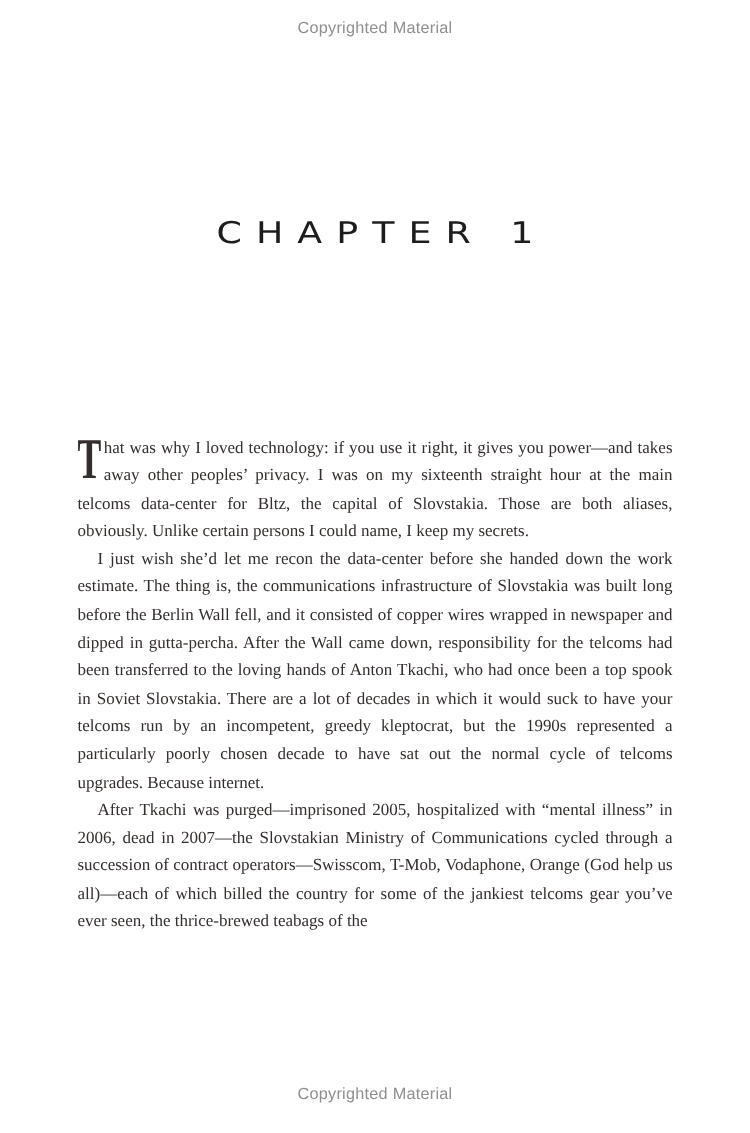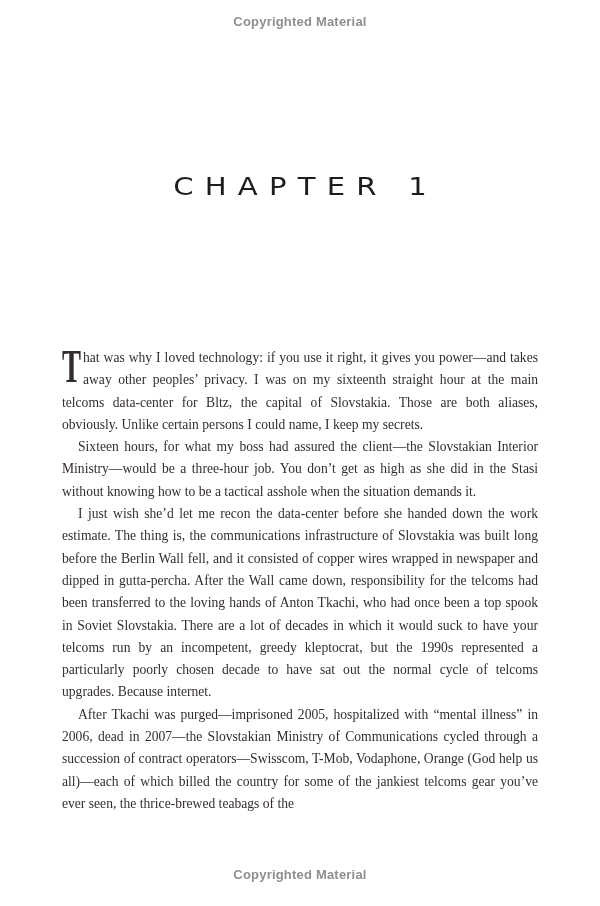--- a/index.html
+++ b/index.html
@@ -6,21 +6,21 @@
   body {
     width: 600px; height: 906px;
     position: relative;
     font-family: "Liberation Serif", serif;
     overflow: hidden;
   }
   .notice {
     position: absolute; left: 0; width: 600px;
     text-align: center;
     font-family: "Liberation Sans", sans-serif;
-    font-size: 13px; font-weight: 700;
+    font-size: 13px; font-weight: 400;
     color: var(--notice_gray, #8f8f8f);
     letter-spacing: 0.2px;
   }
   .notice.top { top: 14px; }
   .notice.bottom { top: 867px; }
   .chapter {
     position: absolute; top: 172px; left: 0; width: 600px;
     margin: 0;
     text-align: center;
     font-family: "DejaVu Sans", sans-serif;
@@ -51,18 +51,17 @@
 </style>
 </head>
 <body>
 
 <div class="notice top">Copyrighted Material</div>
 
 <h1 class="chapter">CHAPTER 1</h1>
 
 <div class="body-text">
   <p><span class="dropcap">T</span>hat was why I loved technology: if you use it right, it gives you power—and takes away other peoples’ privacy. I was on my sixteenth straight hour at the main telcoms data-center for Bltz, the capital of Slovstakia. Those are both aliases, obviously. Unlike certain persons I could name, I keep my secrets.</p>
-  <p class="indent">Sixteen hours, for what my boss had assured the client—the Slovstakian Interior Ministry—would be a three-hour job. You don’t get as high as she did in the Stasi without knowing how to be a tactical asshole when the situation demands it.</p>
   <p class="indent">I just wish she’d let me recon the data-center before she handed down the work estimate. The thing is, the communications infrastructure of Slovstakia was built long before the Berlin Wall fell, and it consisted of copper wires wrapped in newspaper and dipped in gutta-percha. After the Wall came down, responsibility for the telcoms had been transferred to the loving hands of Anton Tkachi, who had once been a top spook in Soviet Slovstakia. There are a lot of decades in which it would suck to have your telcoms run by an incompetent, greedy kleptocrat, but the 1990s represented a particularly poorly chosen decade to have sat out the normal cycle of telcoms upgrades. Because internet.</p>
   <p class="indent">After Tkachi was purged—imprisoned 2005, hospitalized with “mental illness” in 2006, dead in 2007—the Slovstakian Ministry of Communications cycled through a succession of contract operators—Swisscom, T-Mob, Vodaphone, Orange (God help us all)—each of which billed the country for some of the jankiest telcoms gear you’ve ever seen, the thrice-brewed teabags of the</p>
 </div>
 
 <div class="notice bottom">Copyrighted Material</div>
 
 </body></html>

